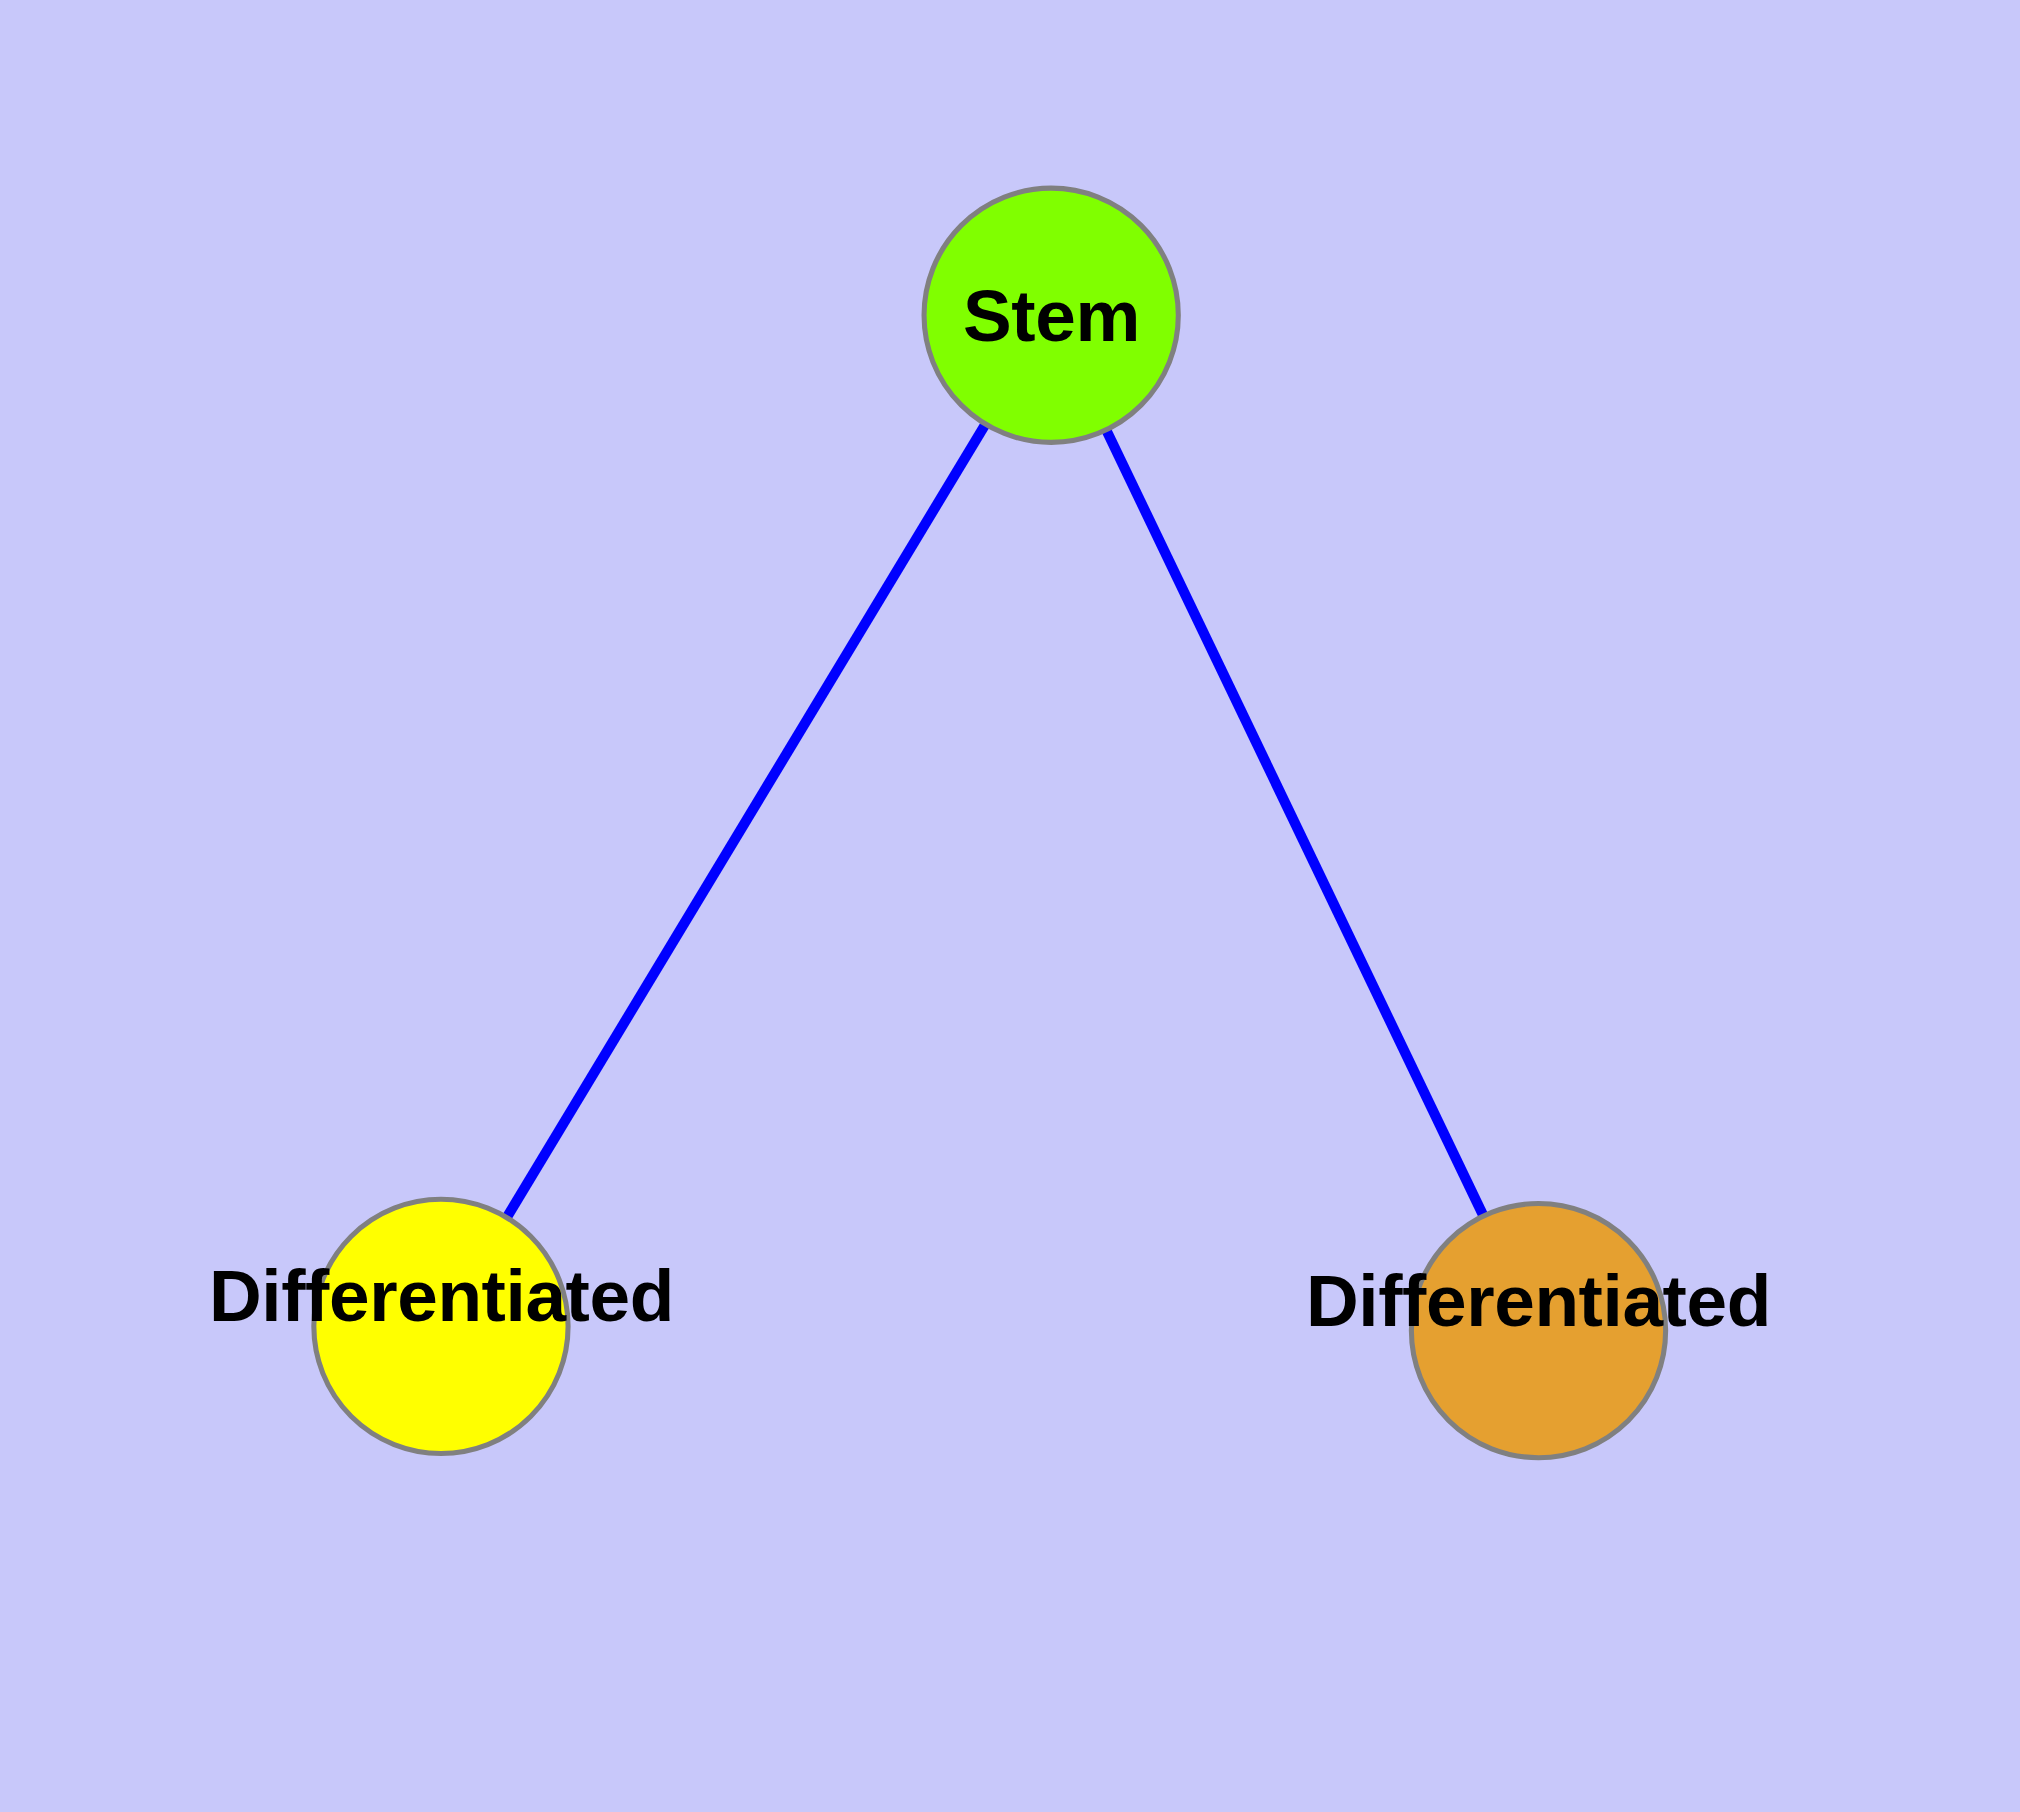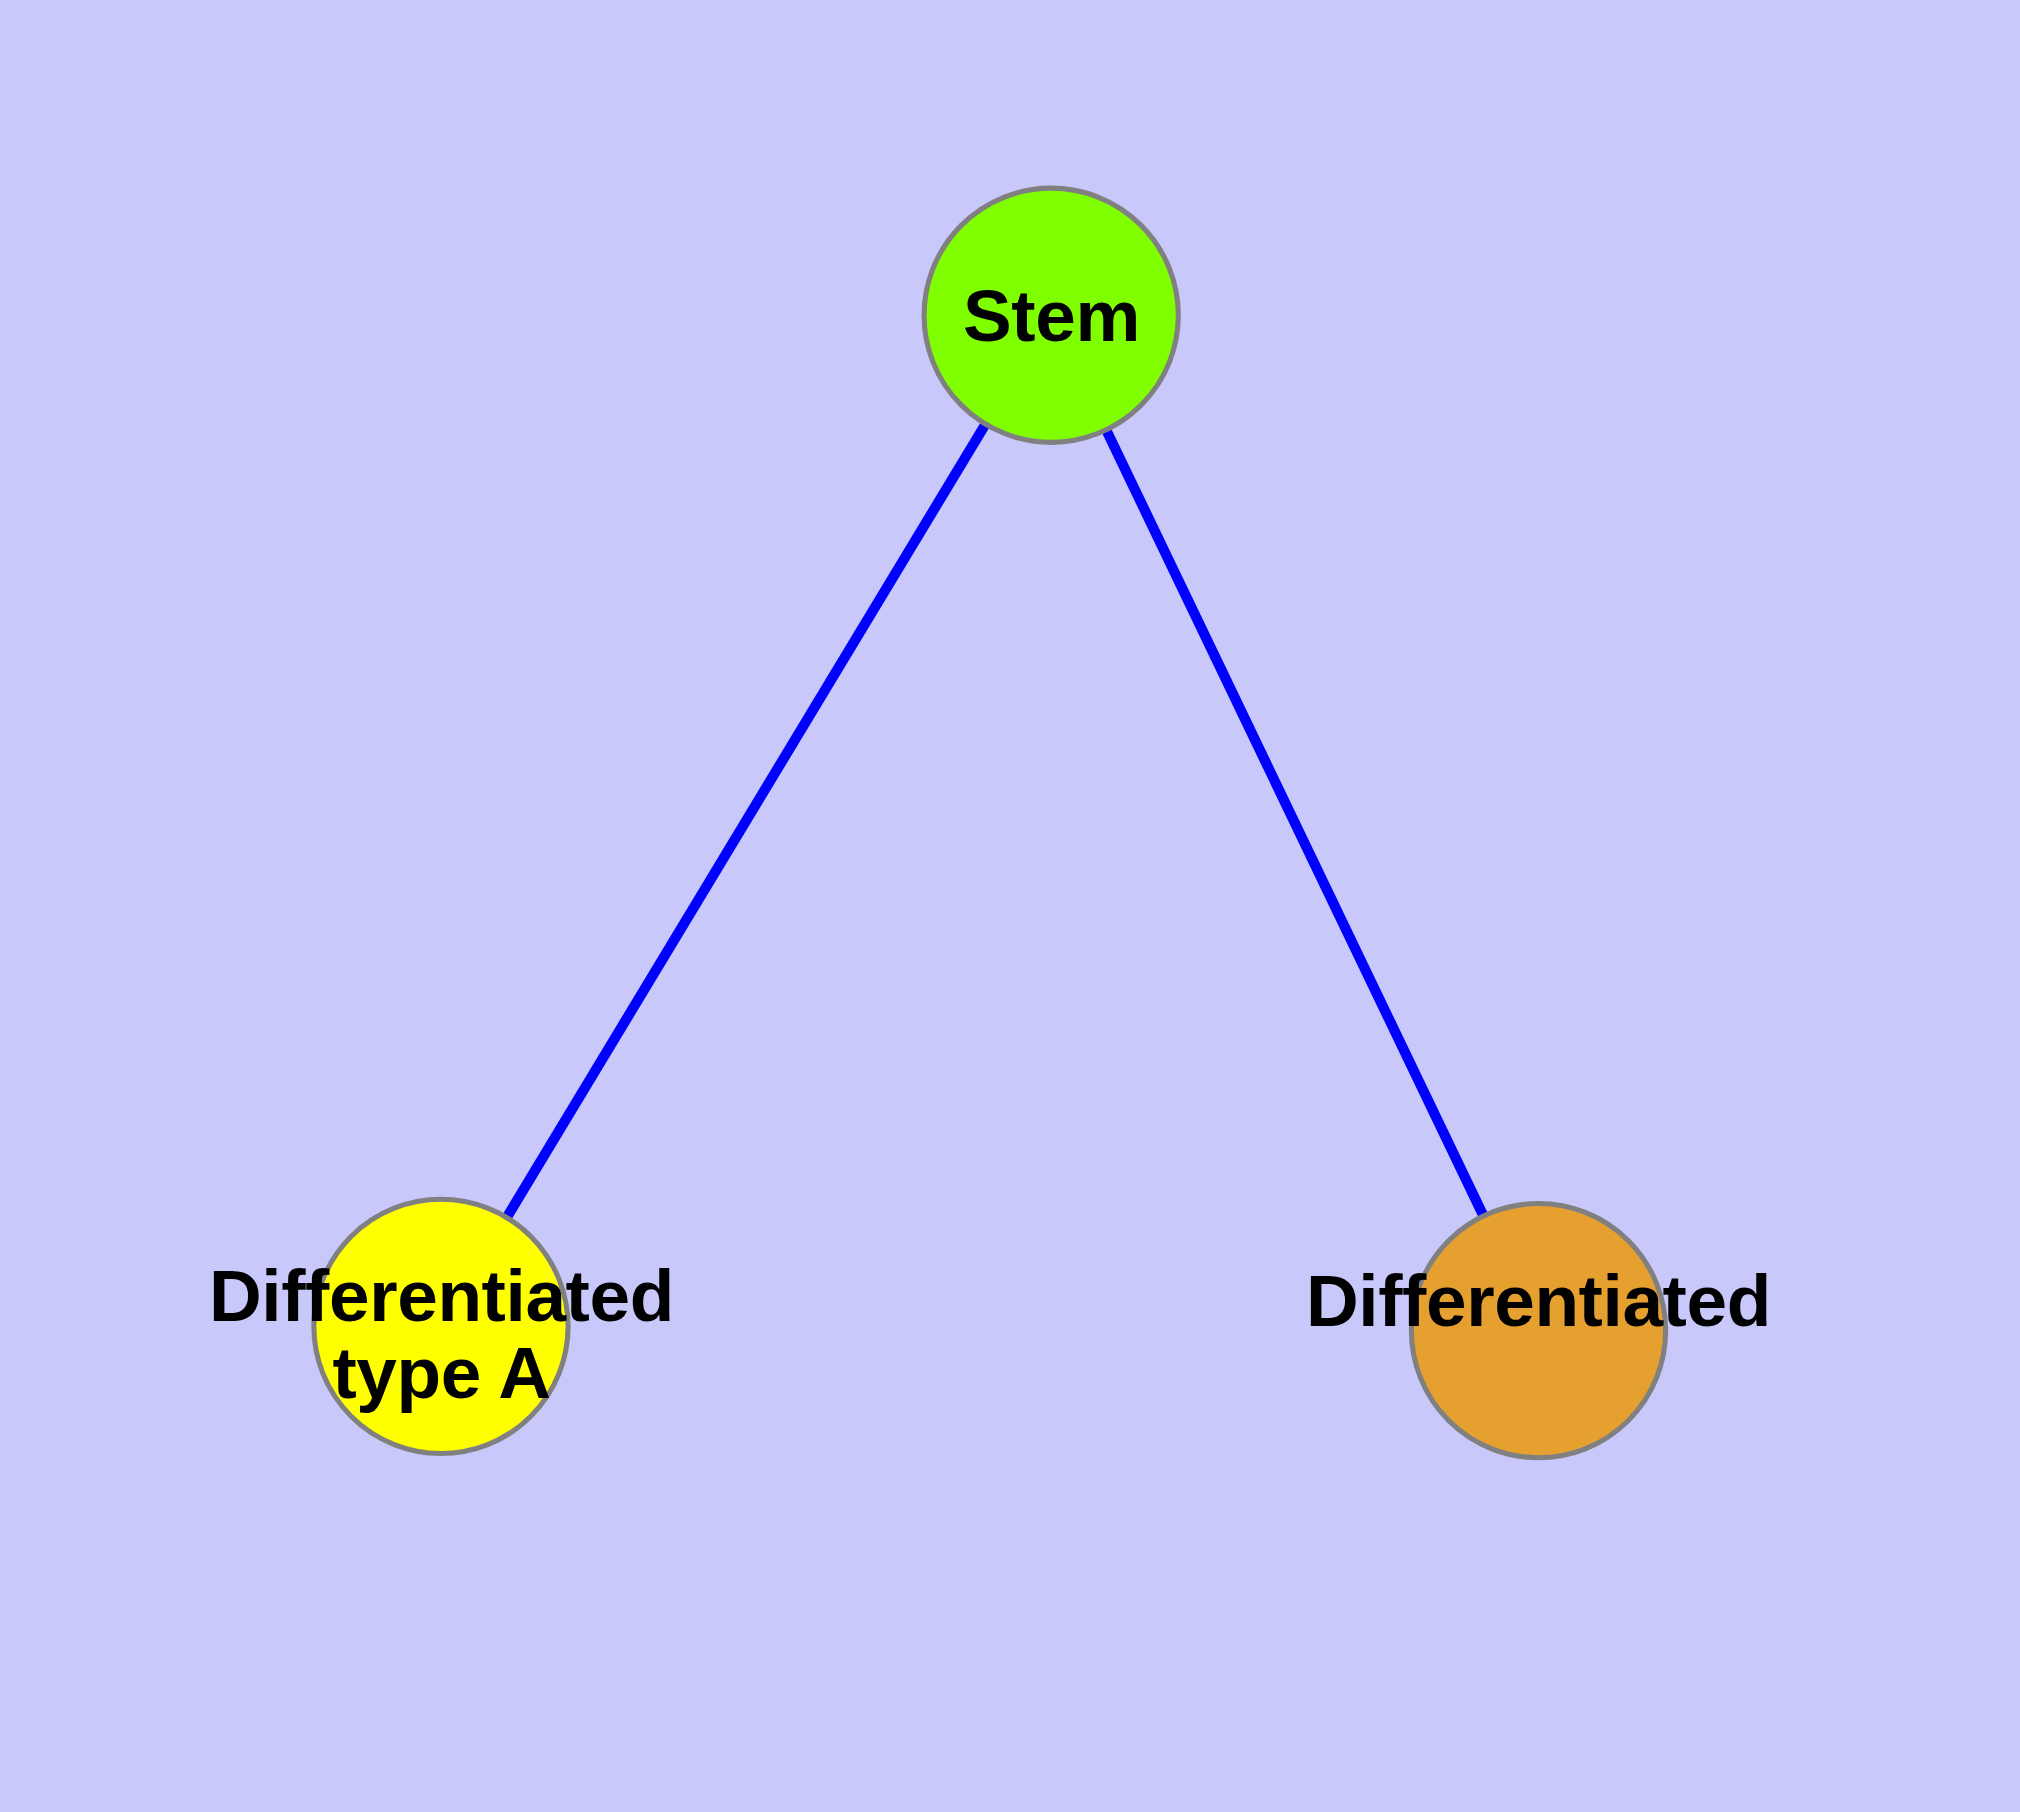--- a/index.html
+++ b/index.html
@@ -63,18 +63,18 @@
       </g>
     <g id="node-layer">
         <circle cx="1240" cy="372" r="150" fill="#80ff00" stroke="#808080" stroke-width="6"></circle>
         <circle cx="520" cy="1565" r="150" fill="#ffff00" stroke="#808080" stroke-width="6"></circle>
         <circle cx="1815" cy="1570" r="150" fill="#e5a030" stroke="#808080" stroke-width="6"></circle>
       </g>
   </svg>
 
   <div id="label-layer">
       <div class="node-label root" style="left: 963px; top: 277px;"><div>Stem</div></div>
-      <div class="node-label leaf" style="left: 209px; top: 1249px;"><div>Differentiated</div><div>type A</div></div>
+      <div class="node-label leaf" style="left: 209px; top: 1249px;"><div>Differentiated</div></div>
       <div class="node-label leaf" style="left: 1306px; top: 1254px;"><div>Differentiated</div></div>
     </div>
 
 </div>
 
 
 </body></html>

